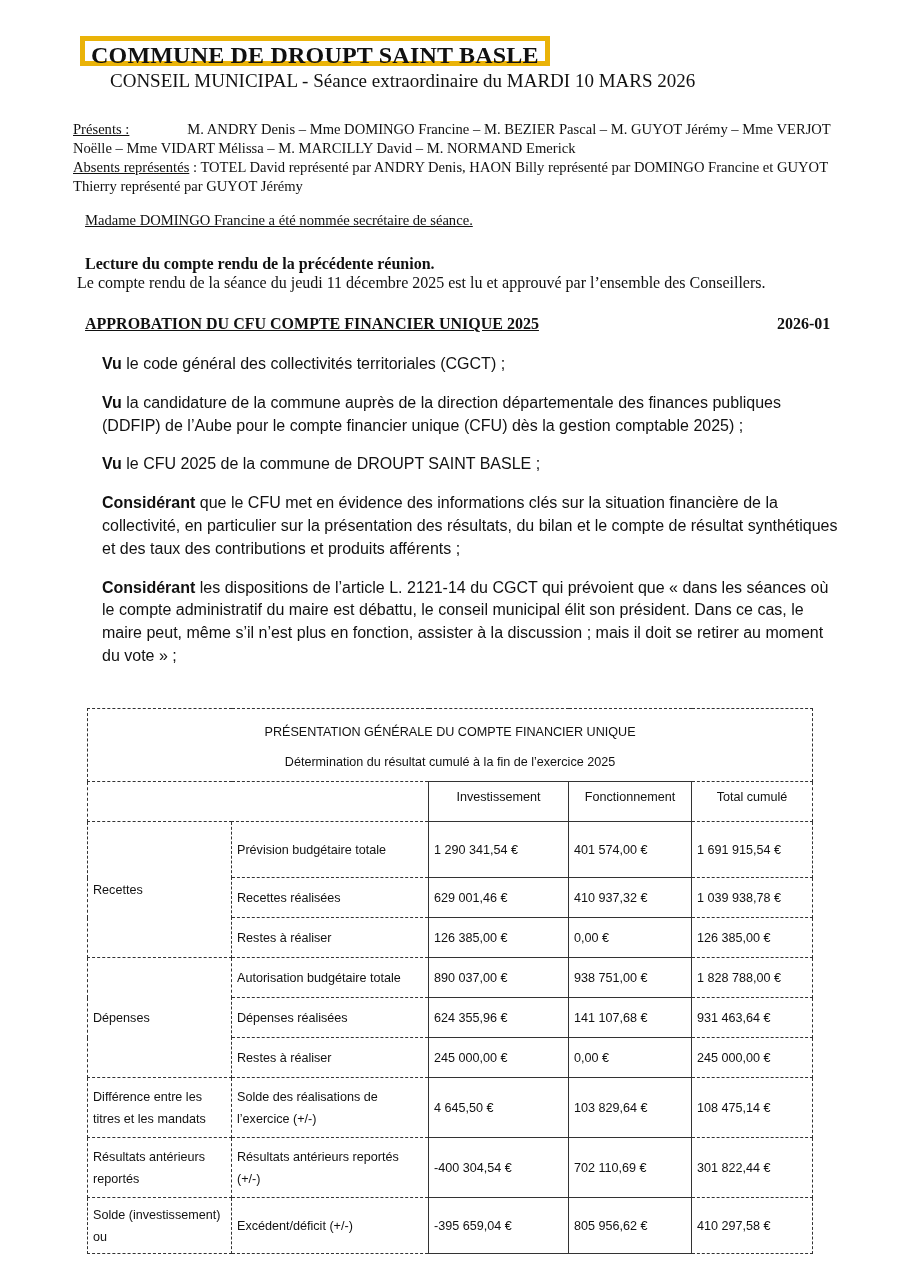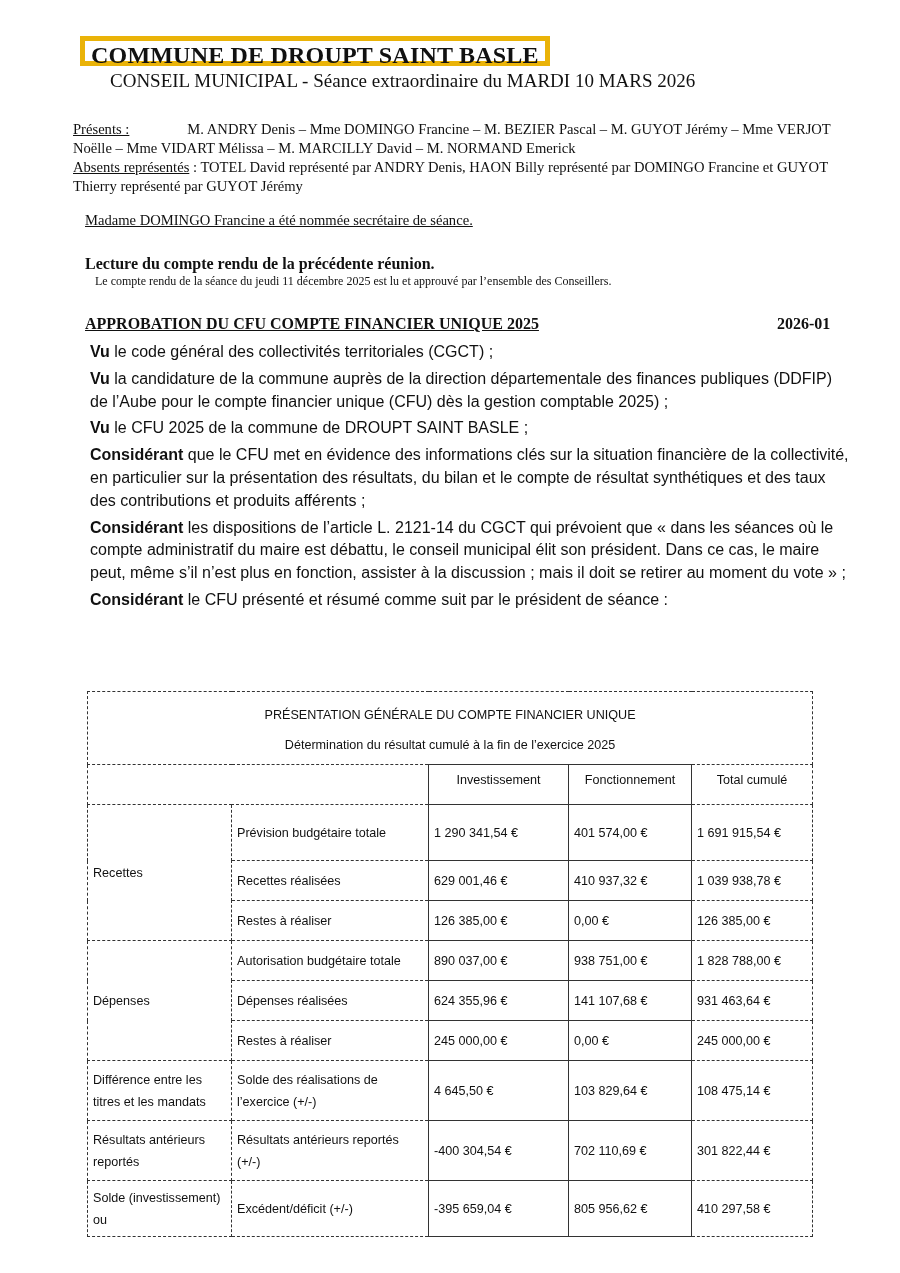--- a/index.html
+++ b/index.html
@@ -16,32 +16,32 @@
 
   .att { position: absolute; left: 73px; width: 782px; font-size: 14.6px; line-height: 19px; }
   .u { text-decoration: underline; }
   #presents { top: 120px; }
   #presents .names { margin-left: 58px; }
   #absents { top: 158px; }
 
   #secretary { position: absolute; left: 85px; top: 212px; font-size: 14.6px; text-decoration: underline; }
 
   #lecture-title { position: absolute; left: 85px; top: 255px; font-size: 16px; font-weight: bold; }
-  #lecture-text { position: absolute; left: 95px; top: 274px; font-size: 12px; }
+  #lecture-text { position: absolute; left: 77px; top: 274px; font-size: 16px; }
 
   #res-title { position: absolute; left: 85px; top: 315px; font-size: 16px; font-weight: bold; text-decoration: underline; }
   #res-num { position: absolute; left: 777px; top: 315px; font-size: 16px; font-weight: bold; }
 
   #considerants { position: absolute; left: 86px; top: 337px; width: 770px; font-size: 16px; line-height: 22.8px; }
-  #considerants p { margin: 4px; }
+  #considerants p { margin: 16px; }
   #considerants b { font-weight: bold; }
 
   
   #cfu-table {
-    position: absolute; left: 87px; top: 691px; width: 725px;
+    position: absolute; left: 87px; top: 708px; width: 725px;
     border-collapse: collapse; font-size: 12.6px; table-layout: fixed;
   }
   #cfu-table td { border: 1px dashed #333; padding: 0 5px; vertical-align: middle; }
   #cfu-table td.solid { border-style: solid; }
   .hdr-cell { text-align: center; }
   .hdr-line1 { display: block; margin-top: 8px; }
   .hdr-line2 { display: block; margin-top: 16px; margin-bottom: 4px; }
   .colh { text-align: center; vertical-align: top !important; padding-top: 8px !important; }
   .lbl { line-height: 22px; }
   .val { white-space: nowrap; }
@@ -66,21 +66,20 @@
 
 <div id="res-title" class="serif">APPROBATION DU CFU COMPTE FINANCIER UNIQUE 2025</div>
 <div id="res-num" class="serif">2026-01</div>
 
 <div id="considerants" class="sans">
   <p><b>Vu</b><span> le code général des collectivités territoriales (CGCT) ;</span></p>
   <p><b>Vu</b><span> la candidature de la commune auprès de la direction départementale des finances publiques (DDFIP) de l’Aube pour le compte financier unique (CFU) dès la gestion comptable 2025) ;</span></p>
   <p><b>Vu</b><span> le CFU 2025 de la commune de DROUPT SAINT BASLE ;</span></p>
   <p><b>Considérant</b><span> que le CFU met en évidence des informations clés sur la situation financière de la collectivité, en particulier sur la présentation des résultats, du bilan et le compte de résultat synthétiques et des taux des contributions et produits afférents ;</span></p>
   <p><b>Considérant</b><span> les dispositions de l’article L. 2121-14 du CGCT qui prévoient que « dans les séances où le compte administratif du maire est débattu, le conseil municipal élit son président. Dans ce cas, le maire peut, même s’il n’est plus en fonction, assister à la discussion ; mais il doit se retirer au moment du vote » ;</span></p>
-  <p><b>Considérant</b><span> le CFU présenté et résumé comme suit par le président de séance :</span></p>
 </div>
 
 <table id="cfu-table" class="sans">
   <colgroup>
     <col style="width:144px">
       <col style="width:197px">
       <col style="width:140px">
       <col style="width:123px">
       <col style="width:121px">
   </colgroup>

